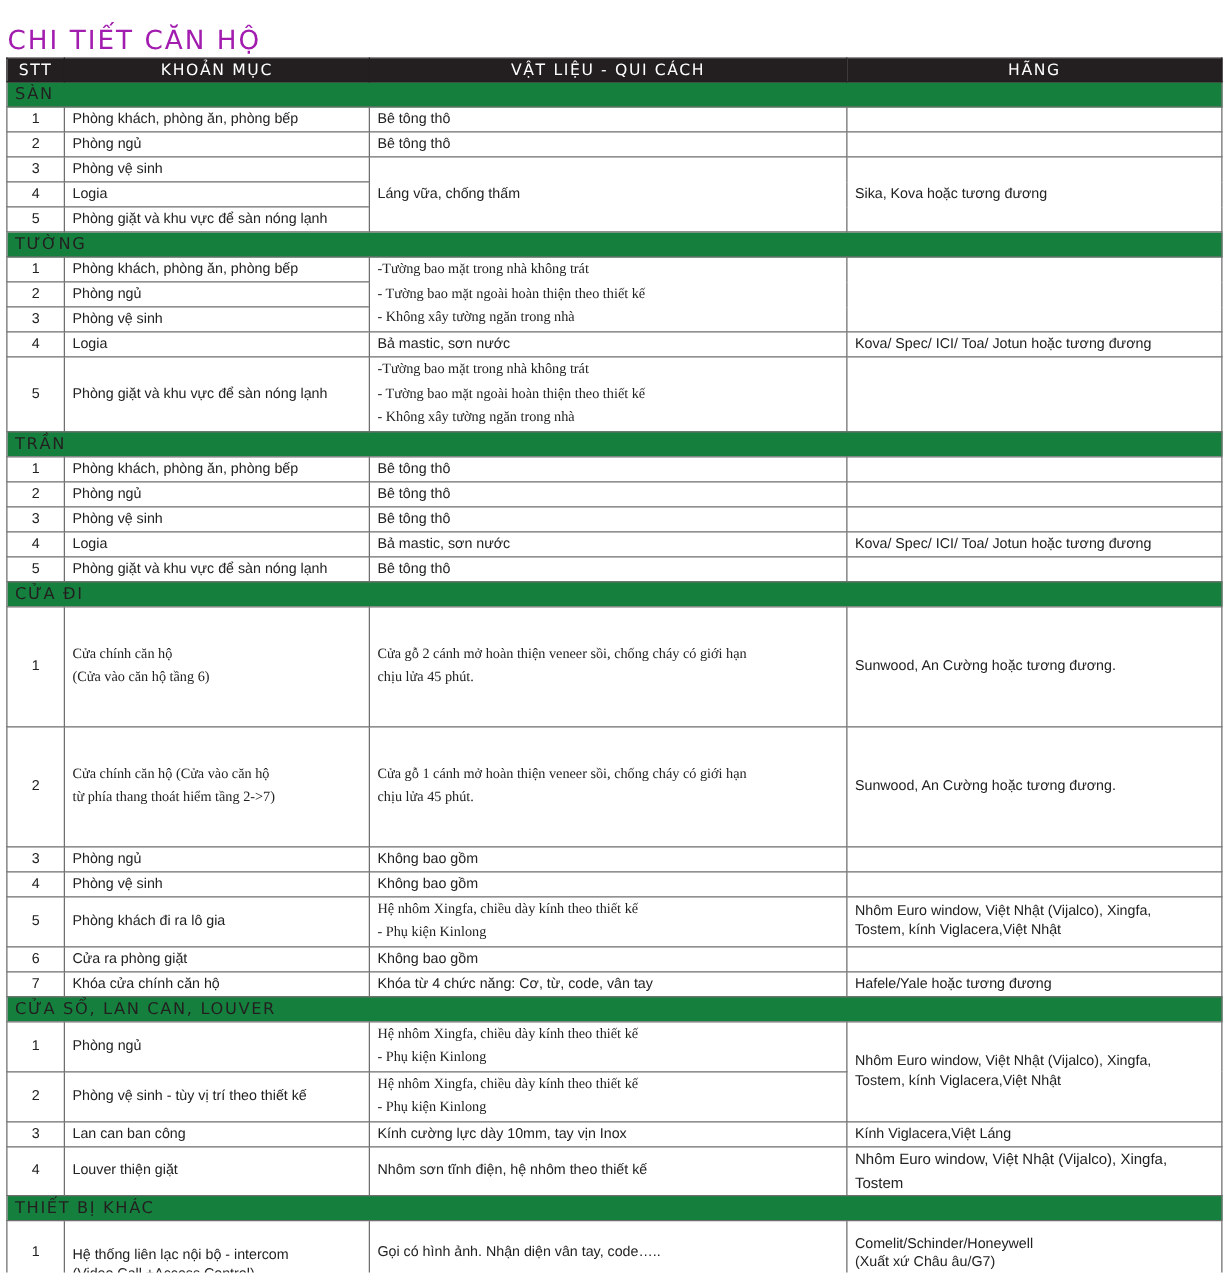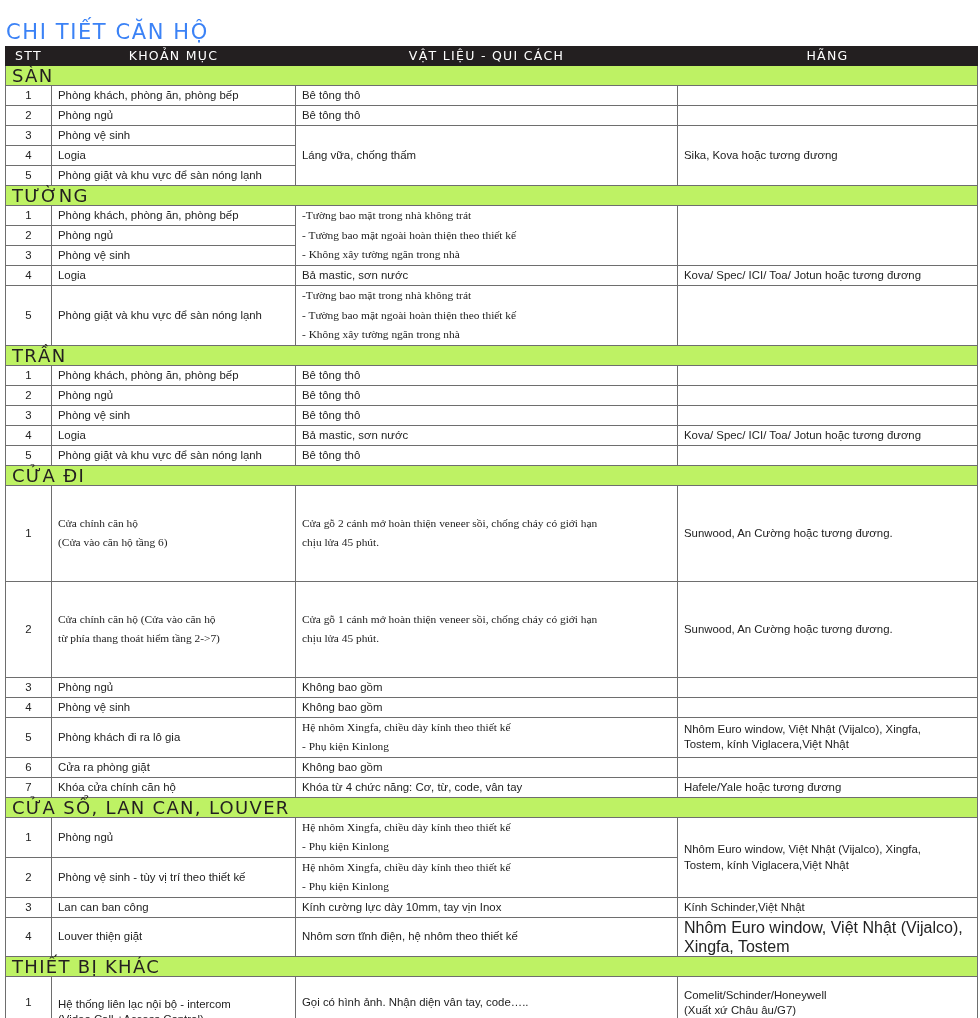--- a/index.html
+++ b/index.html
@@ -1,23 +1,23 @@
 <!DOCTYPE html>
 <html><head>
 <meta charset="utf-8">
 <style>
   html, body { margin:0; padding:0; background:#ffffff; }
   body { width:980px; height:1018px; position:relative; overflow:hidden; font-family:"Liberation Sans", sans-serif; }
-  .title { position:absolute; left:6px; top:6px; font-family:"DejaVu Sans", sans-serif; font-size:21px; letter-spacing:1.6px; color:#3b82f6; font-weight:normal; }
+  .title { position:absolute; left:6px; top:6px; font-family:"DejaVu Sans", sans-serif; font-size:21px; letter-spacing:1.6px; color:#a21caf; font-weight:normal; }
   table.spec { position:absolute; left:5px; top:46px; width:972px; border-collapse:collapse; table-layout:fixed; font-size:11.4px; color:#222; }
   table.spec td, table.spec th { border:1px solid #6e6e6e; padding:0 6px; vertical-align:middle; line-height:19px; }
   table.spec thead th { background:#231f20; color:#ffffff; font-family:"DejaVu Sans", sans-serif; font-weight:normal; font-size:12.5px; letter-spacing:1.3px; height:18px; line-height:18px; border-color:#231f20; }
-  tr.section td { background:#bef264; font-family:"DejaVu Sans", sans-serif; font-size:18px; letter-spacing:1.3px; height:19px; line-height:19px; padding-left:6px; color:#231f20; }
+  tr.section td { background:#15803d; font-family:"DejaVu Sans", sans-serif; font-size:13px; letter-spacing:1.3px; height:19px; line-height:19px; padding-left:6px; color:#231f20; }
   td.stt { text-align:center; }
-  td.hang-small { font-size:16px; }
+  td.hang-small { font-size:12px; }
   tr.r { height:19px; }
   tr.tall td { height:95px; }
   .ml div { line-height:19.5px;font-family:Liberation Serif, serif; }
 </style>
 </head>
 <body>
 
 <h1 class="title">CHI TIẾT CĂN HỘ</h1>
 
 <table class="spec">
@@ -223,21 +223,21 @@
       <td>Phòng vệ sinh - tùy vị trí theo thiết kế</td>
       <td class="ml">
         <div>Hệ nhôm Xingfa, chiều dày kính theo thiết kế</div>
         <div>- Phụ kiện Kinlong</div>
       </td>
     </tr>
     <tr class="r">
       <td class="stt">3</td>
       <td>Lan can ban công</td>
       <td>Kính cường lực dày 10mm, tay vịn Inox</td>
-      <td>Kính Schinder,Việt Nhật</td>
+      <td>Kính Viglacera,Việt Láng</td>
     </tr>
     <tr class="r">
       <td class="stt">4</td>
       <td>Louver thiện giặt</td>
       <td>Nhôm sơn tĩnh điện, hệ nhôm theo thiết kế</td>
       <td class="hang-small">Nhôm Euro window, Việt Nhật (Vijalco), Xingfa, Tostem</td>
     </tr>
 
     <tr class="section">
         <td colspan="4">THIẾT BỊ KHÁC</td>

